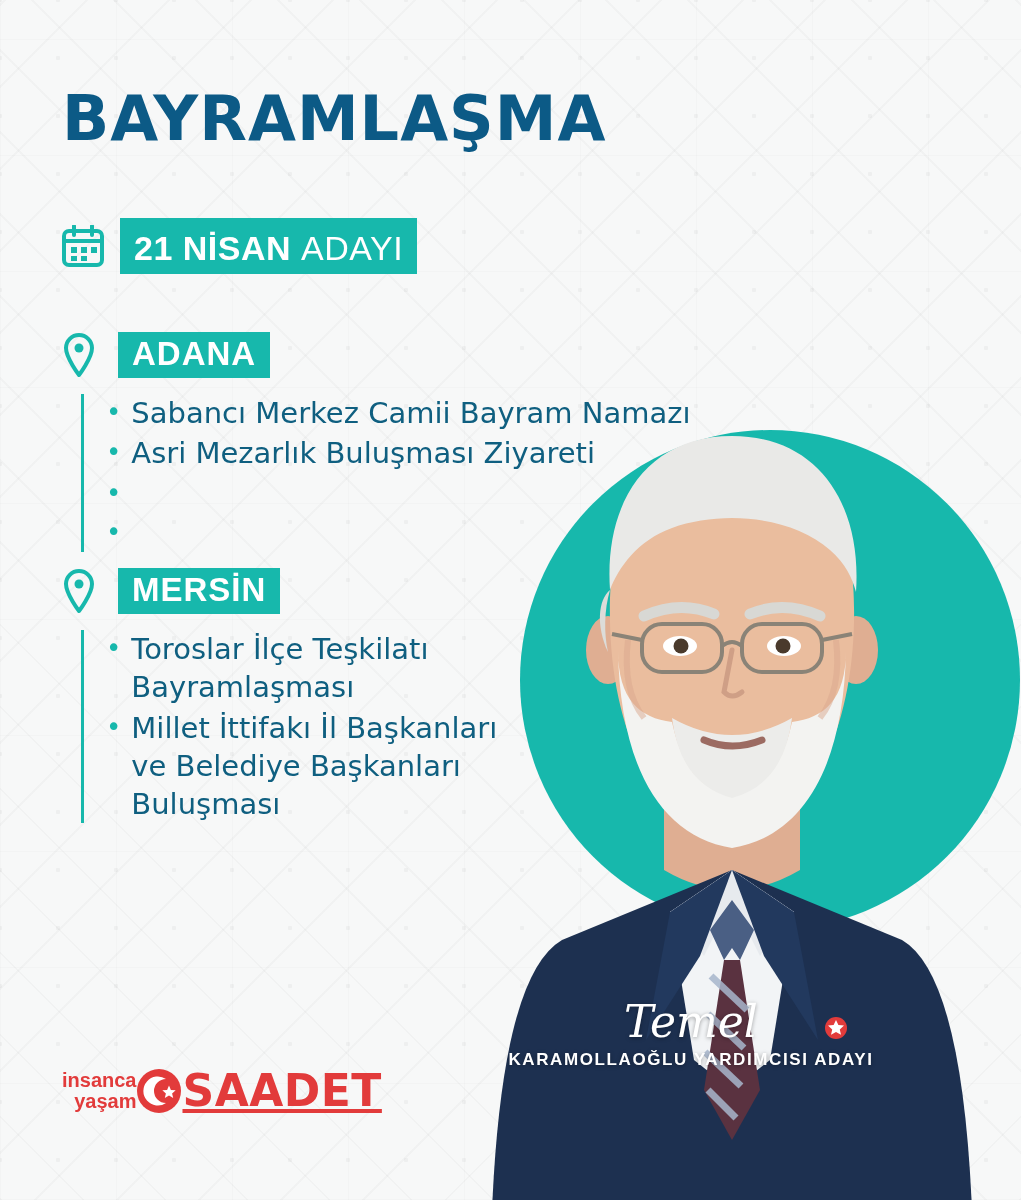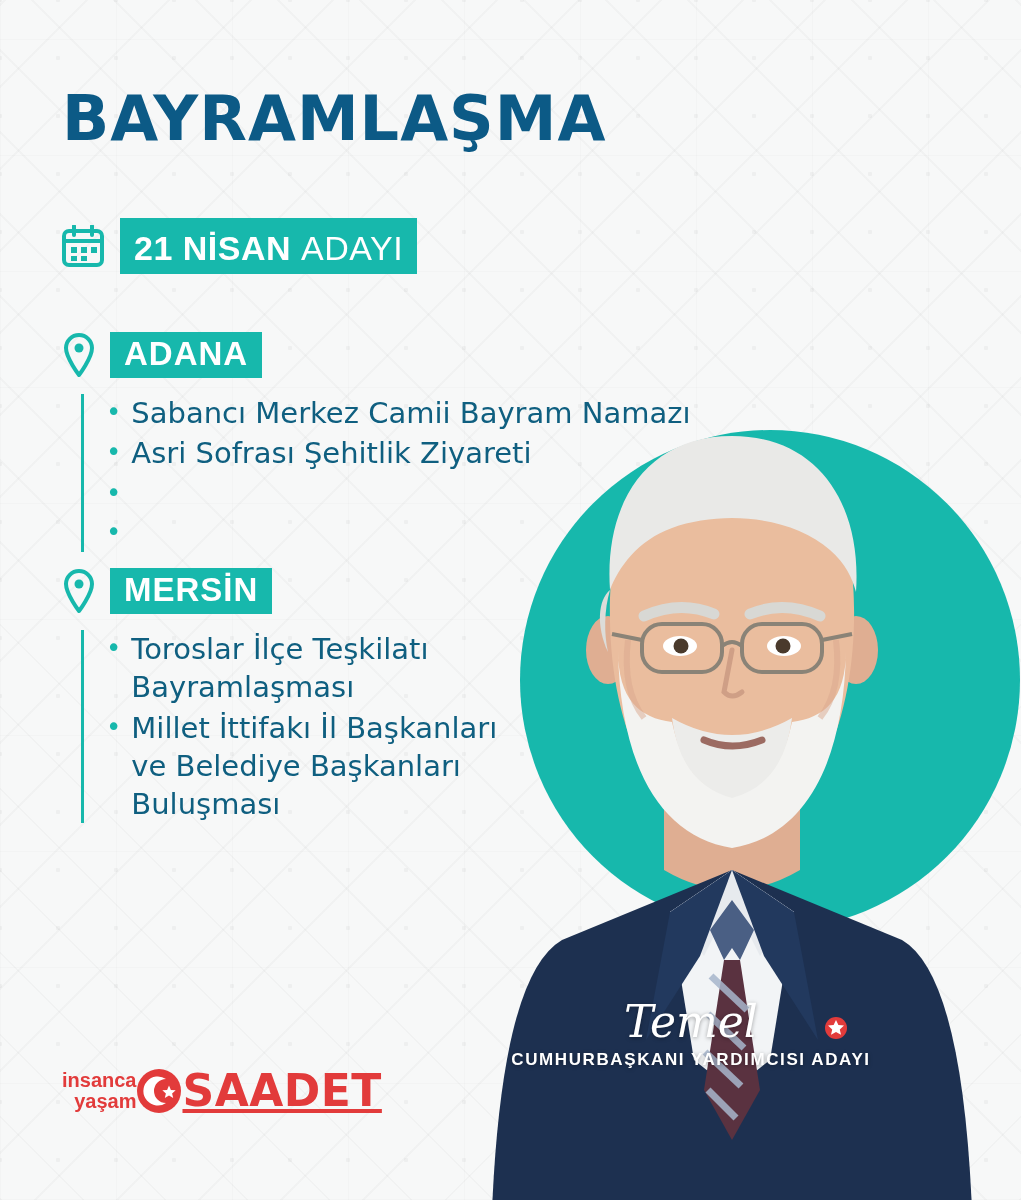--- a/index.html
+++ b/index.html
@@ -85,21 +85,21 @@
   .date-chip .strong { font-weight: 700; }
 
   
   .city-block { position: absolute; left: 62px; }
   #adana-block { top: 332px; }
   #mersin-block { top: 568px; }
 
   .city-head {
     display: flex;
     align-items: center;
-    gap: 14px;
+    gap: 22px;
   }
   .pin-icon { width: 34px; height: 44px; display: block; }
   .city-chip {
     background: #17b8ac;
     color: #ffffff;
     font-size: 33px;
     font-weight: 700;
     letter-spacing: 1px;
     padding: 3px 14px 5px 14px;
   }
@@ -227,21 +227,21 @@
       </span>
       <span class="city-chip">ADANA</span>
     </div>
     <div class="items">
       <div class="item">
         <span class="bullet">•</span>
         <span class="txt">Sabancı Merkez Camii Bayram Namazı</span>
       </div>
       <div class="item">
         <span class="bullet">•</span>
-        <span class="txt">Asri Sofrası Şehitlik Ziyareti</span>
+        <span class="txt">Asri Mezarlık Buluşması Ziyareti</span>
       </div>
       <div class="item">
         <span class="bullet">•</span>
       </div>
       <div class="item">
         <span class="bullet">•</span>
       </div>
     </div>
   </div>
 
@@ -335,21 +335,21 @@
         <path d="M272 340 Q300 352 330 340" stroke="#9c6b62" stroke-width="7" fill="none" stroke-linecap="round"></path>
 
         <path d="M196 240 Q190 290 212 318" stroke="#d9a88d" stroke-width="6" fill="none" opacity="0.5"></path>
         <path d="M404 240 Q410 290 388 318" stroke="#d9a88d" stroke-width="6" fill="none" opacity="0.5"></path>
       </g>
     </svg>
   </div>
 
   <div class="name-block">
     <div class="name-script">Temel</div>
-    <div class="name-role">CUMHURBAŞKANI YARDIMCISI ADAYI</div>
+    <div class="name-role">KARAMOLLAOĞLU YARDIMCISI ADAYI</div>
   </div>
 
   <div class="logo">
     <div class="logo-slogan">insanca
 yaşam</div>
     <span>
       <svg class="logo-mark" viewBox="0 0 46 46" xmlns="http://www.w3.org/2000/svg">
         <circle cx="23" cy="23" r="22" fill="#e23b3b"></circle>
         <path d="M30 11 A12 12 0 1 0 30 35 A14.5 14.5 0 1 1 30 11 Z" fill="#ffffff"></path>
         <path d="M33 17.5 l1.9 4.4 4.8.4 -3.6 3.1 1.1 4.6 -4.2-2.5 -4.2 2.5 1.1-4.6 -3.6-3.1 4.8-.4z" fill="#ffffff"></path>

